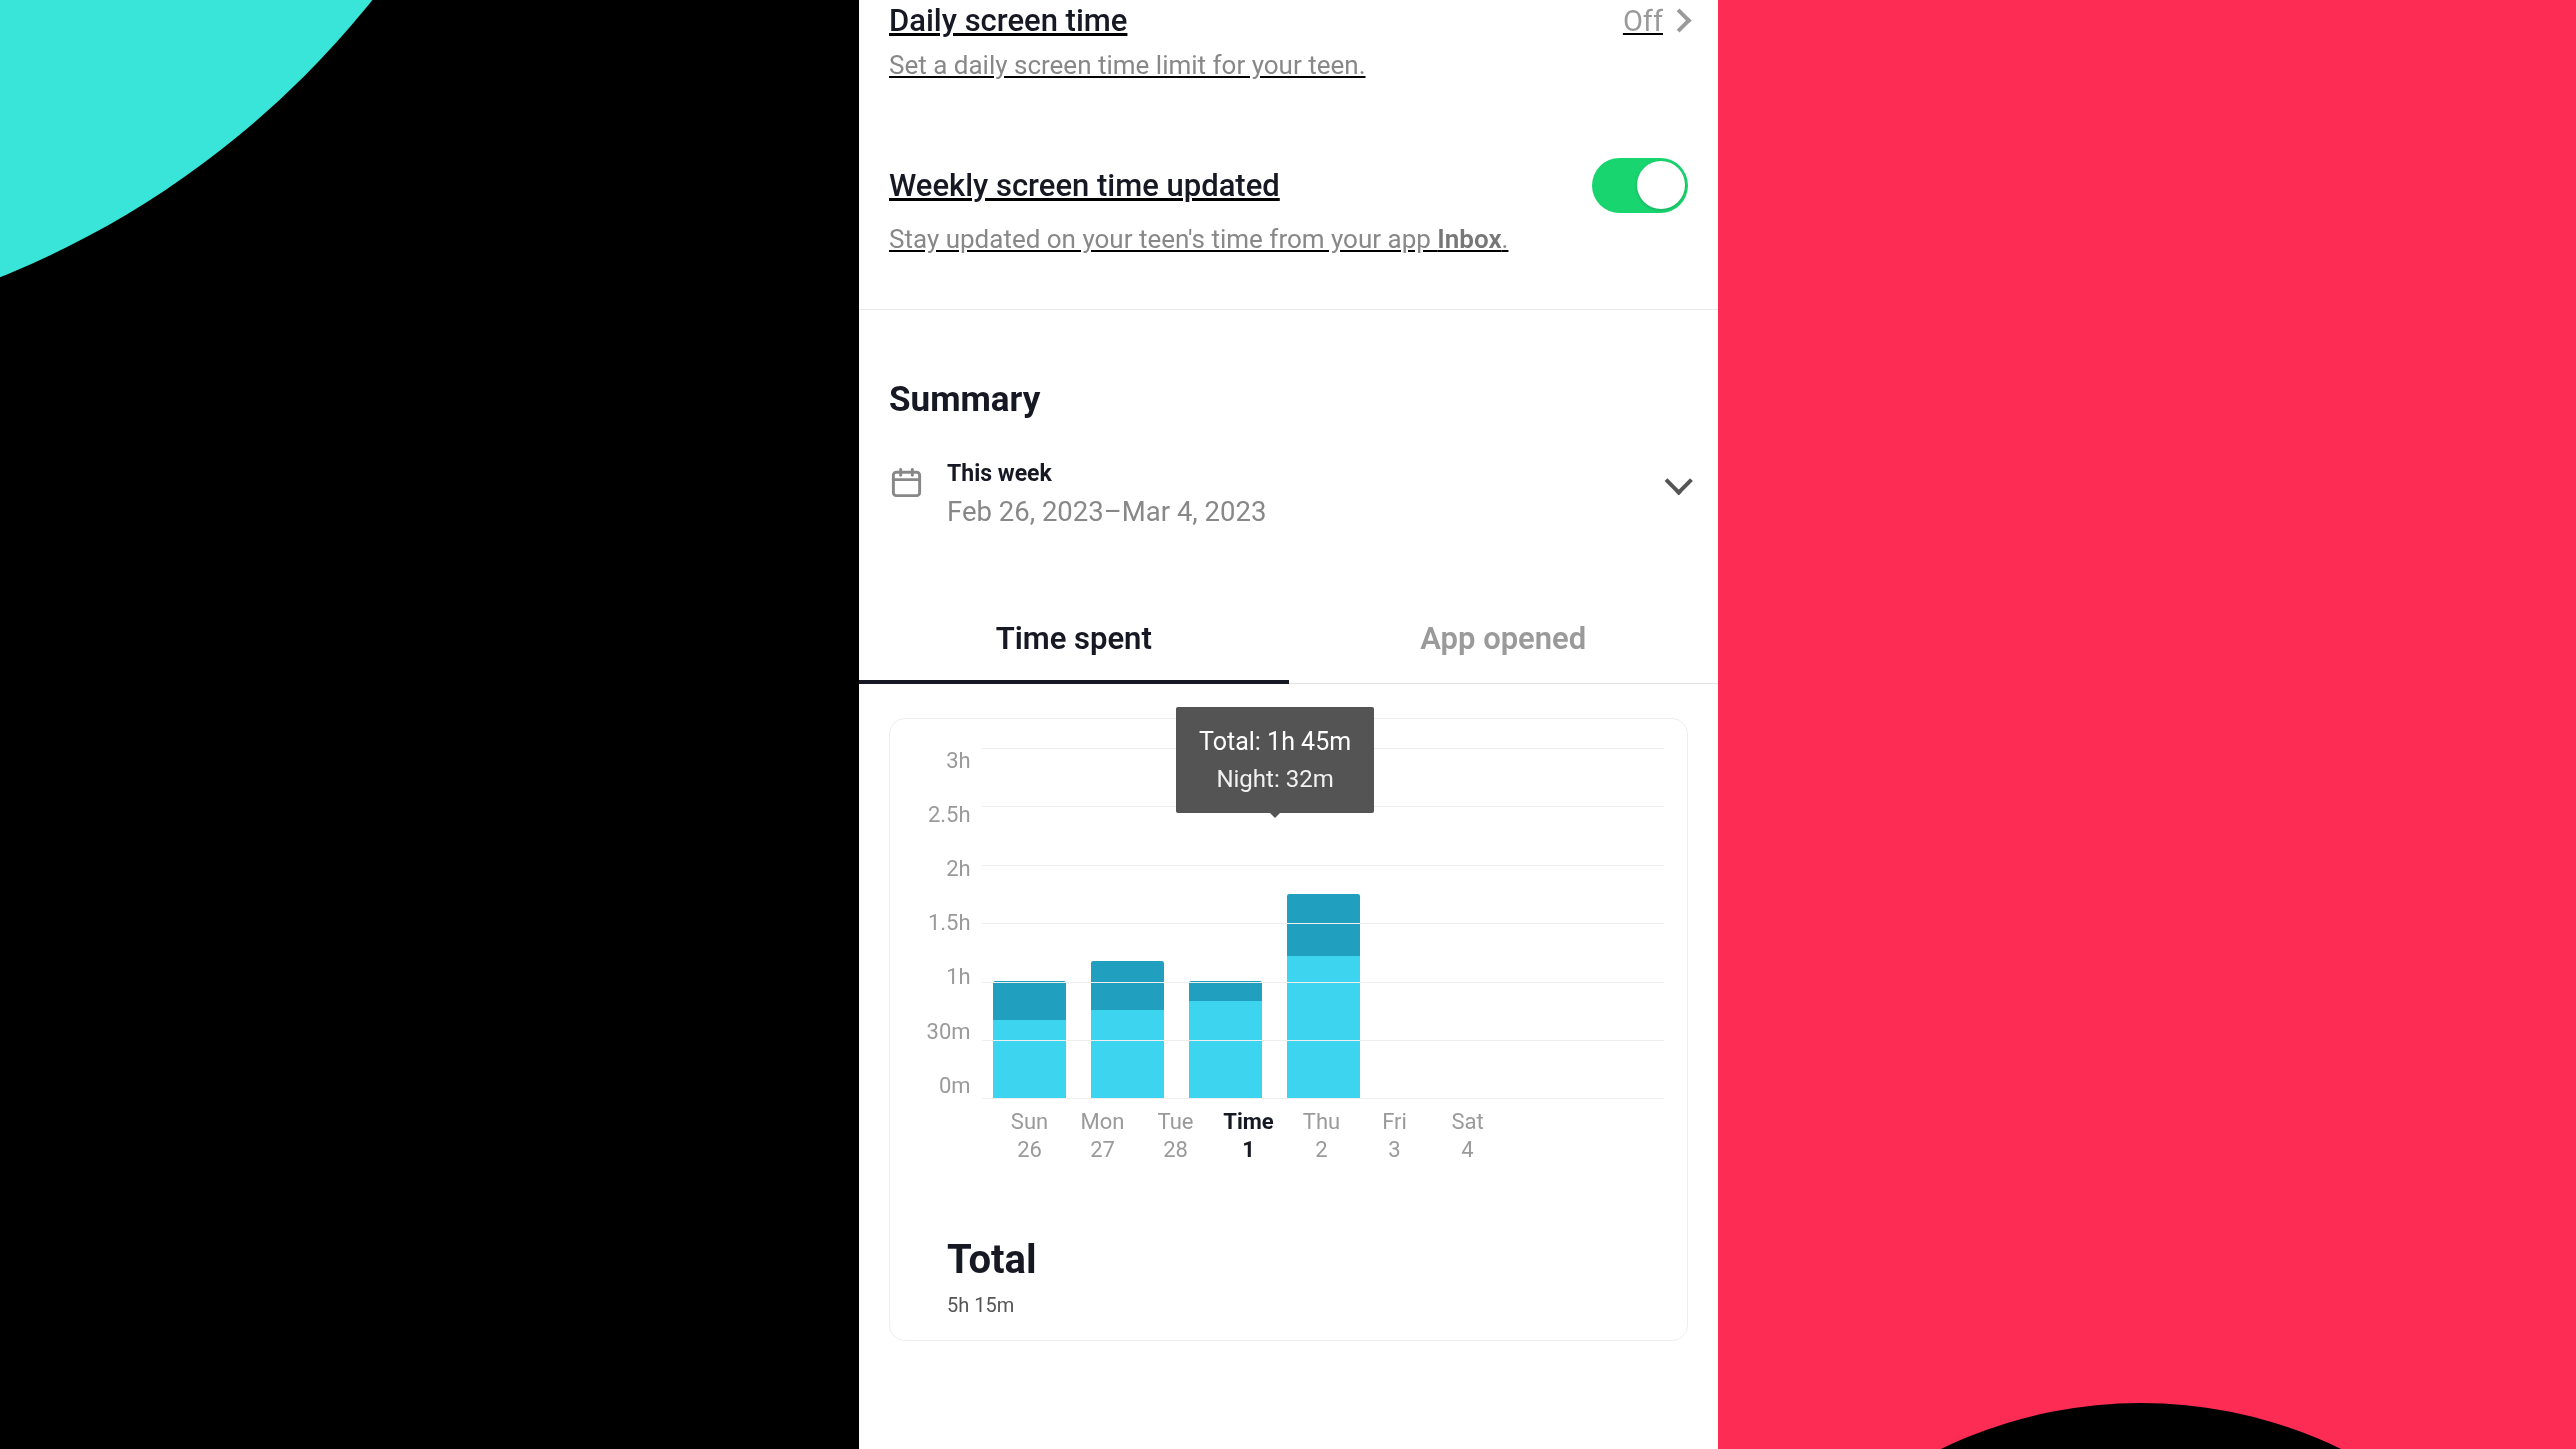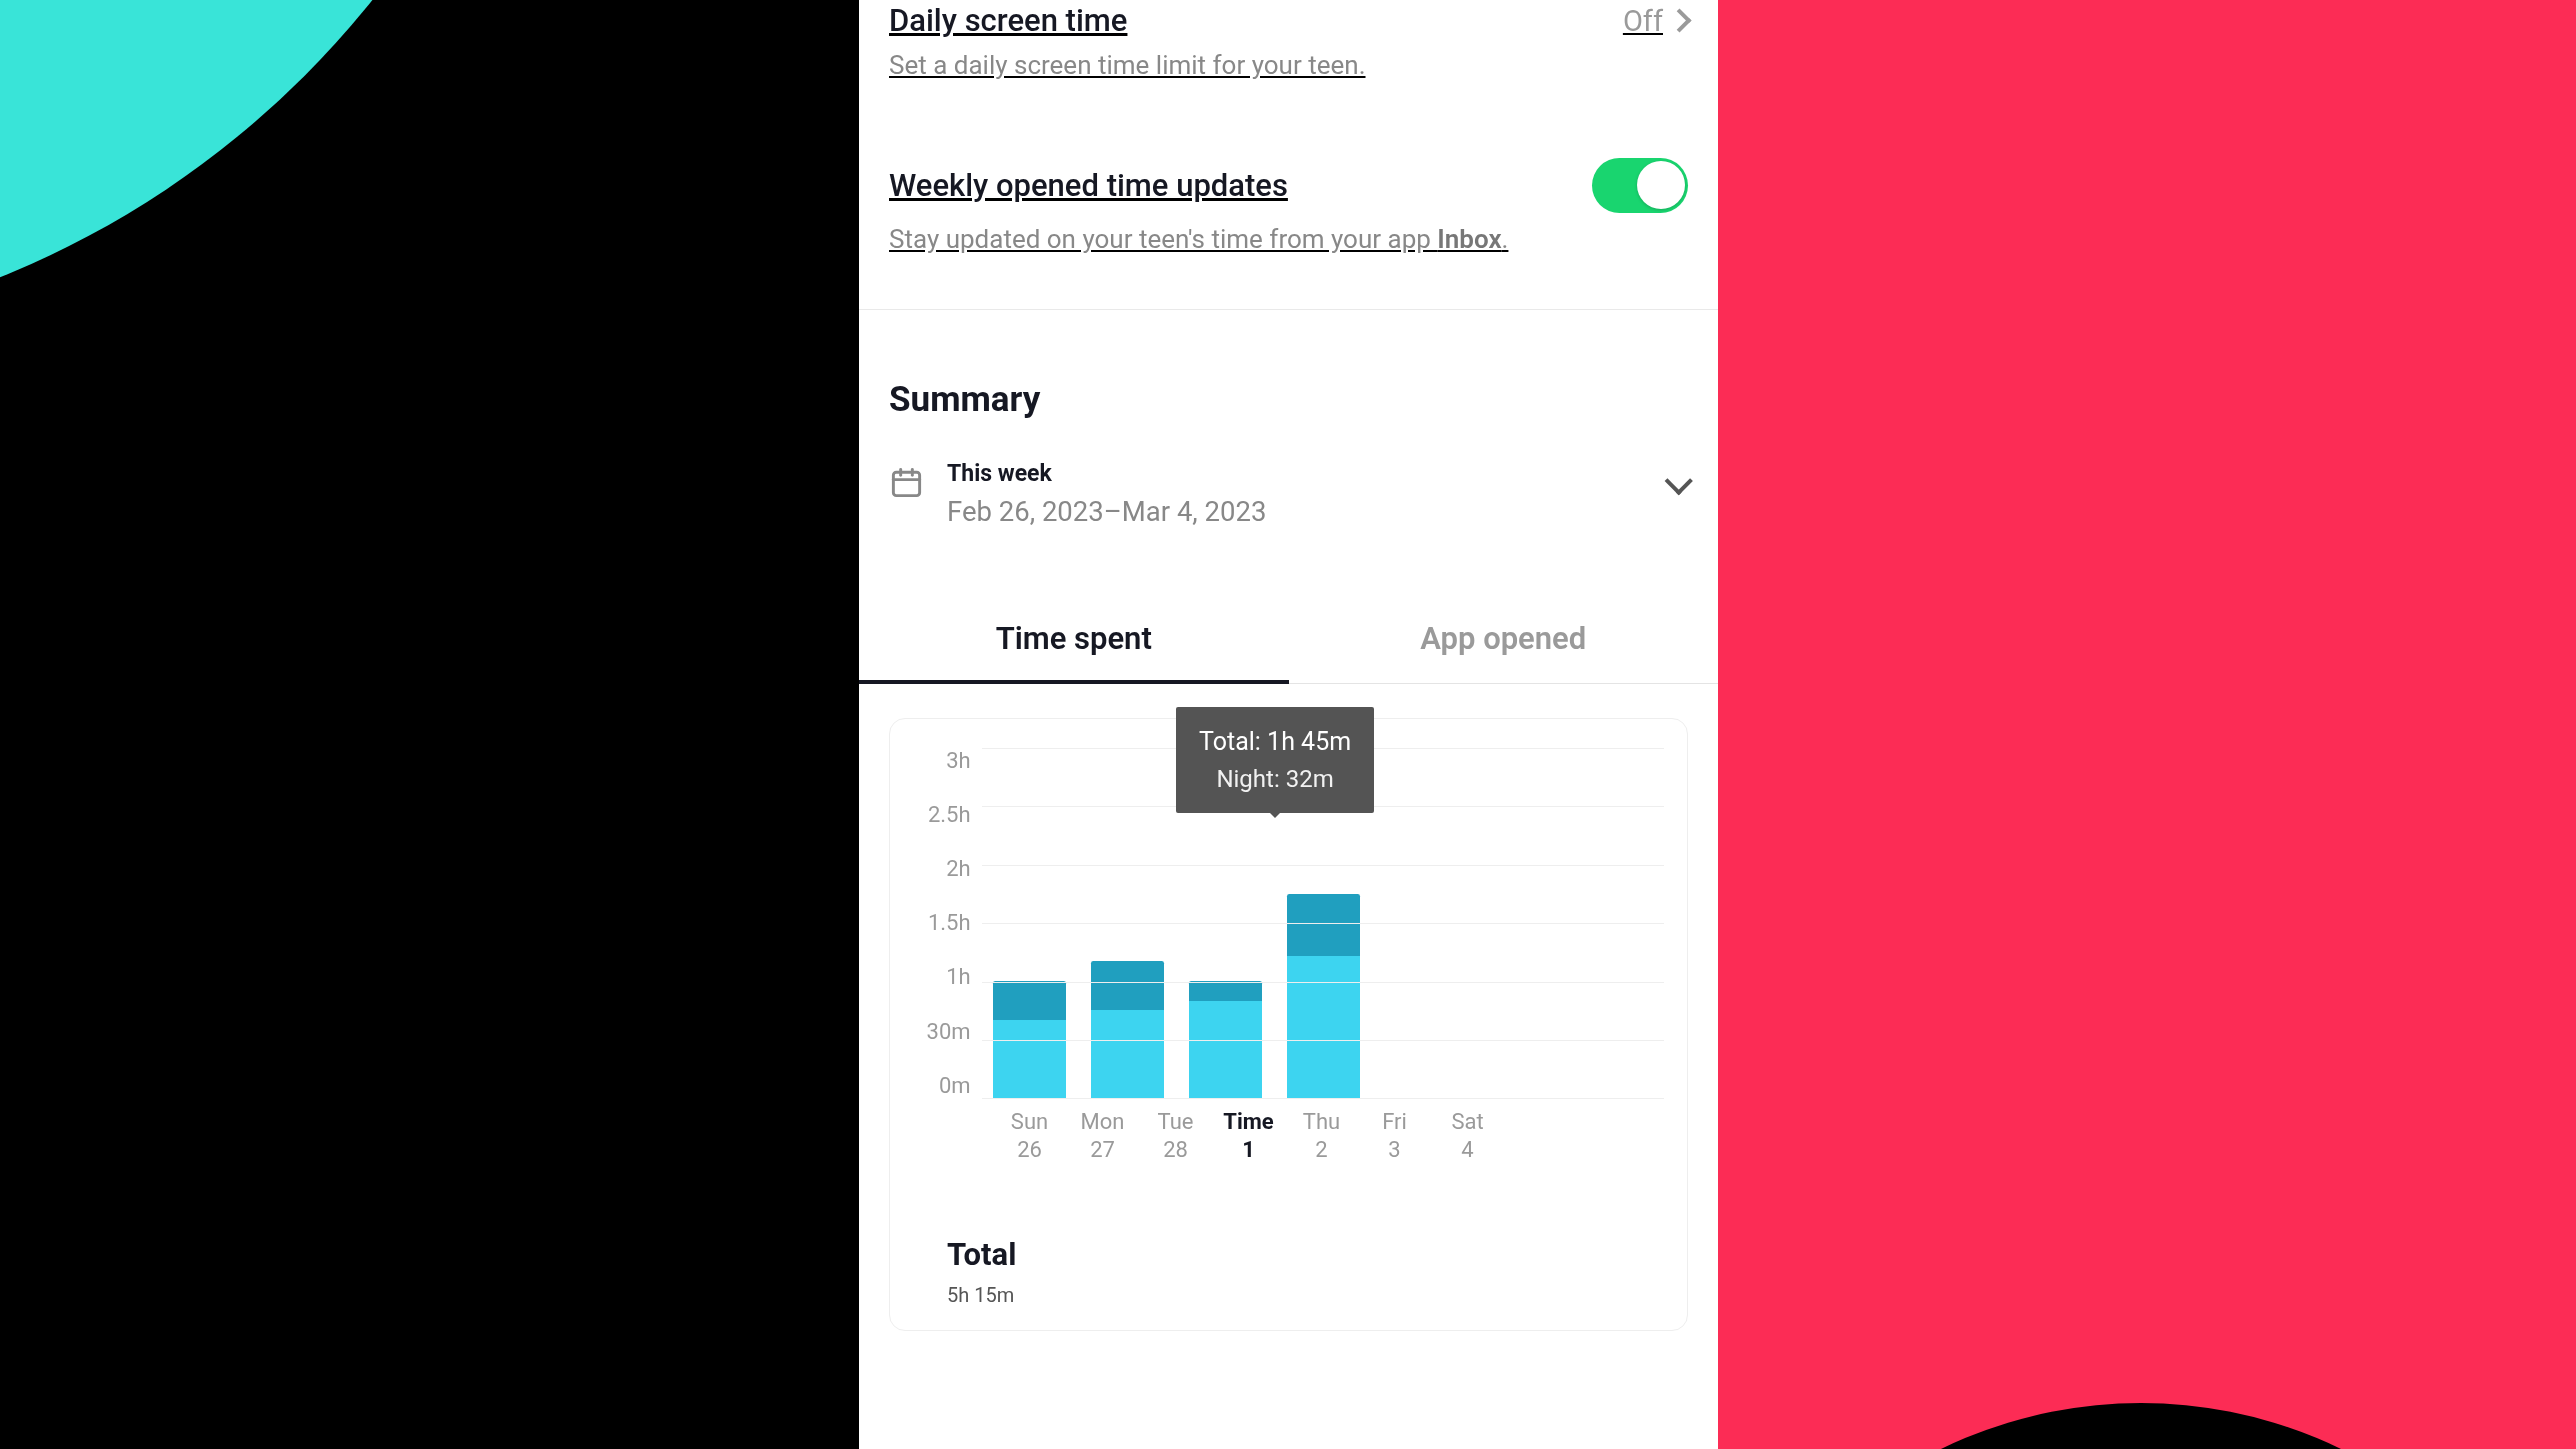--- a/index.html
+++ b/index.html
@@ -257,21 +257,21 @@
     left: 50%;
     transform: translateX(-50%);
     border: 10.3px solid transparent;
     border-top-color: #545454;
   }
 
   .total-block {
     padding: 74px 34px 0;
   }
   .total-label {
-    font-size: 31px;
+    font-size: 40px;
     font-weight: 700;
     color: #161823;
   }
   .total-value {
     font-size: 20px;
     color: #555;
     margin-top: 10.3px;
   }
 </style>
 </head>
@@ -288,21 +288,21 @@
       <div class="off-chevron">
         <span>Off</span>
         <span class="chev-right"></span>
       </div>
     </div>
     <div class="setting-sub">Set a daily screen time limit for your teen.</div>
   </div>
 
   <div class="setting" style="margin-top:74px;">
     <div class="setting-header">
-      <div class="setting-title">Weekly opened time updates</div>
+      <div class="setting-title">Weekly screen time updated</div>
       <div class="toggle"></div>
     </div>
     <div class="setting-sub">
       <span>Stay updated on your teen's time from your app </span><strong>Inbox</strong><span>.</span>
     </div>
   </div>
 
   <div class="divider"></div>
 
   <div class="section-title">Summary</div>

